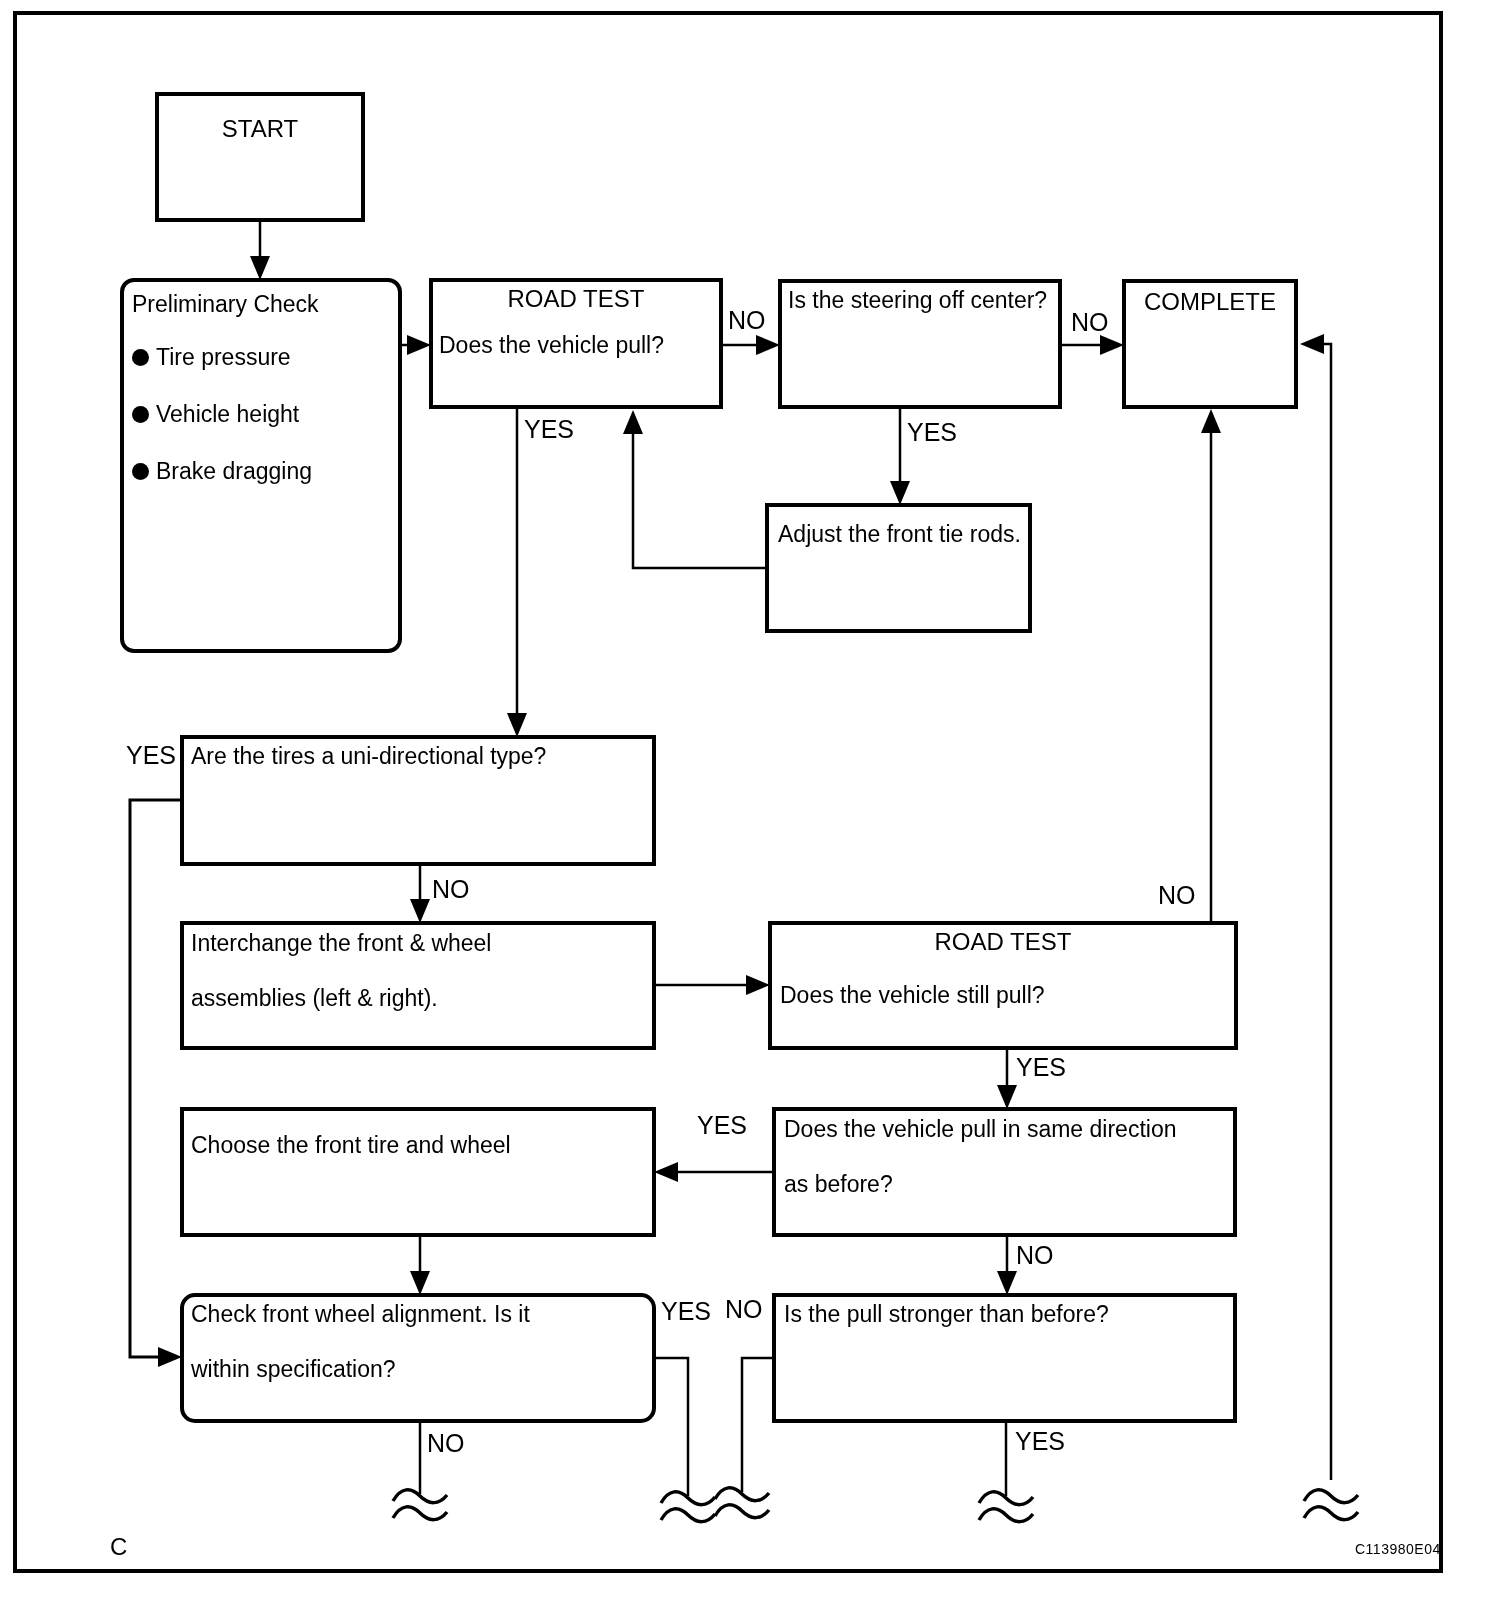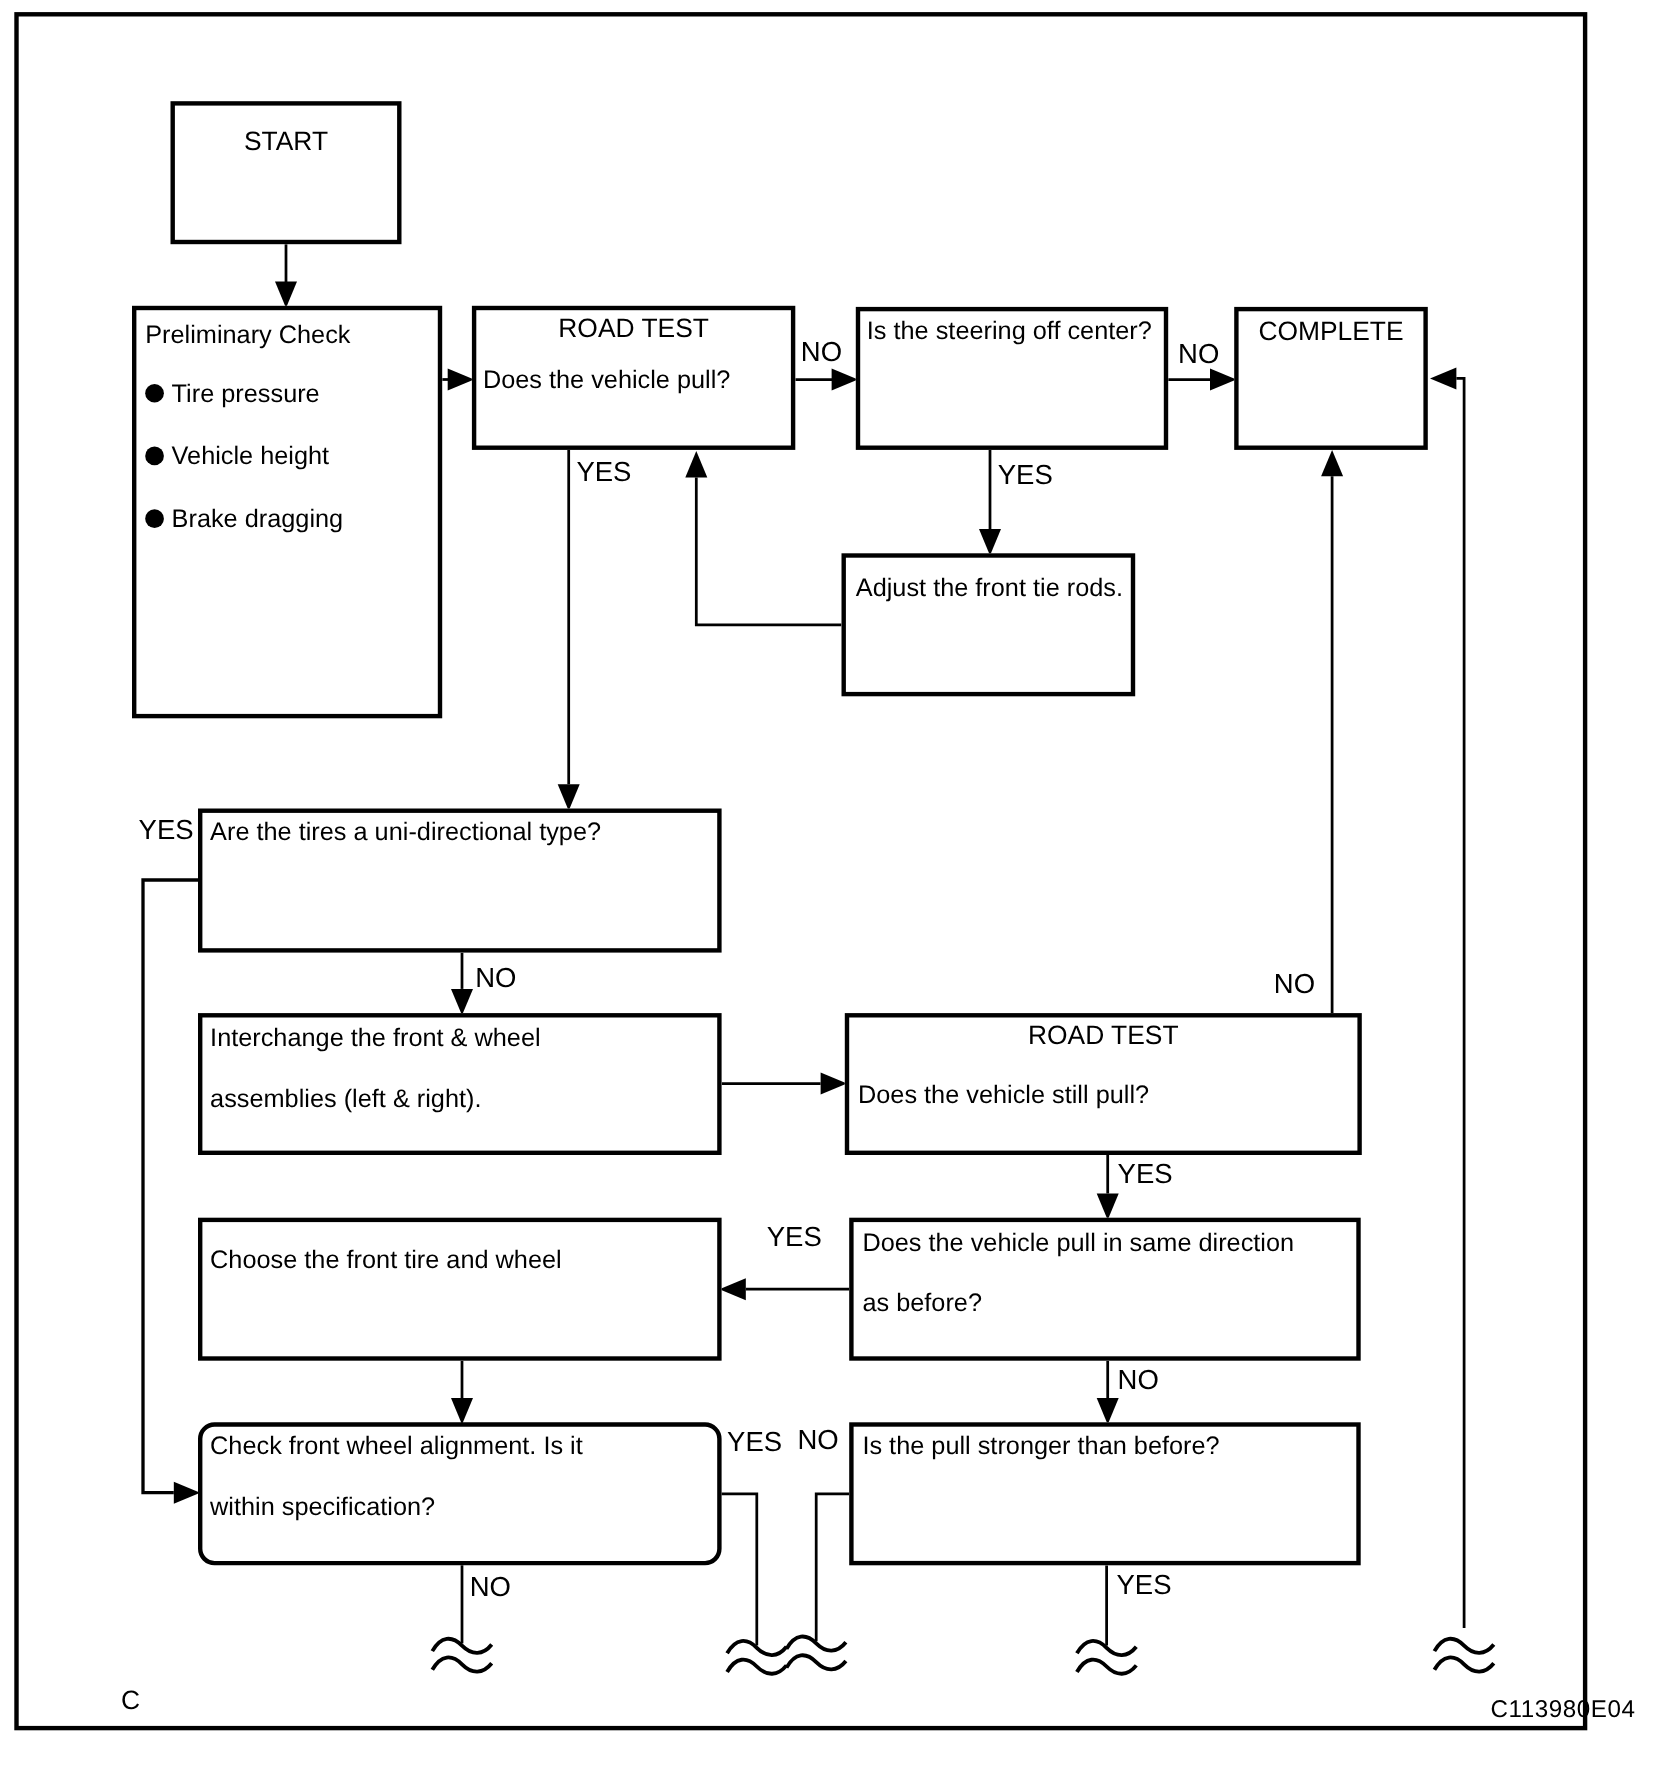--- a/index.html
+++ b/index.html
@@ -16,21 +16,21 @@
   .box{
     position:absolute;border:4px solid #000;background:#fff;
     box-sizing:border-box;font-size:23px;line-height:26px;
   }
   .box .bline{position:absolute;white-space:nowrap;}
   .box .btitle{position:absolute;left:0;right:0;text-align:center;white-space:nowrap;font-size:24px;}
   .elabel{position:absolute;font-size:25px;line-height:26px;white-space:nowrap;}
   .bullet-row{position:absolute;left:8px;display:flex;align-items:center;gap:7px;white-space:nowrap;}
   .bullet-dot{width:17px;height:17px;border-radius:50%;background:#000;flex:0 0 auto;}
   .footer-c{position:absolute;left:110px;top:1533px;font-size:24px;}
-  .footer-code{position:absolute;left:1355px;top:1541px;font-size:22px;letter-spacing:0.5px;}
+  .footer-code{position:absolute;left:1355px;top:1541px;font-size:14px;letter-spacing:0.5px;}
 </style>
 </head>
 <body>
 
 <div id="canvas">
 
   <div id="page-border"></div>
 
   <svg class="wires" width="1504" height="1610" viewBox="0 0 1504 1610">
     <defs>
@@ -140,21 +140,21 @@
     <use href="#brk" transform="translate(688,1500)"></use>
     <use href="#brk" transform="translate(742,1496)"></use>
     <use href="#brk" transform="translate(1006,1500)"></use>
     <use href="#brk" transform="translate(1331,1498)"></use>
   </svg>
 
   <div class="box" style="left:155px;top:92px;width:210px;height:130px;">
     <div class="btitle" style="top:20px;">START</div>
   </div>
 
-  <div class="box" style="left:120px;top:278px;width:282px;height:375px;">
+  <div class="box" style="left:120px;top:278px;width:282px;height:375px;border-radius:14px;">
     <div class="bline" style="left:8px;top:9px;">Preliminary Check</div>
     <div class="bullet-row" style="top:62px;">
       <span class="bullet-dot"></span>
       <span>Tire pressure</span>
     </div>
     <div class="bullet-row" style="top:119px;">
       <span class="bullet-dot"></span>
       <span>Vehicle height</span>
     </div>
     <div class="bullet-row" style="top:176px;">

